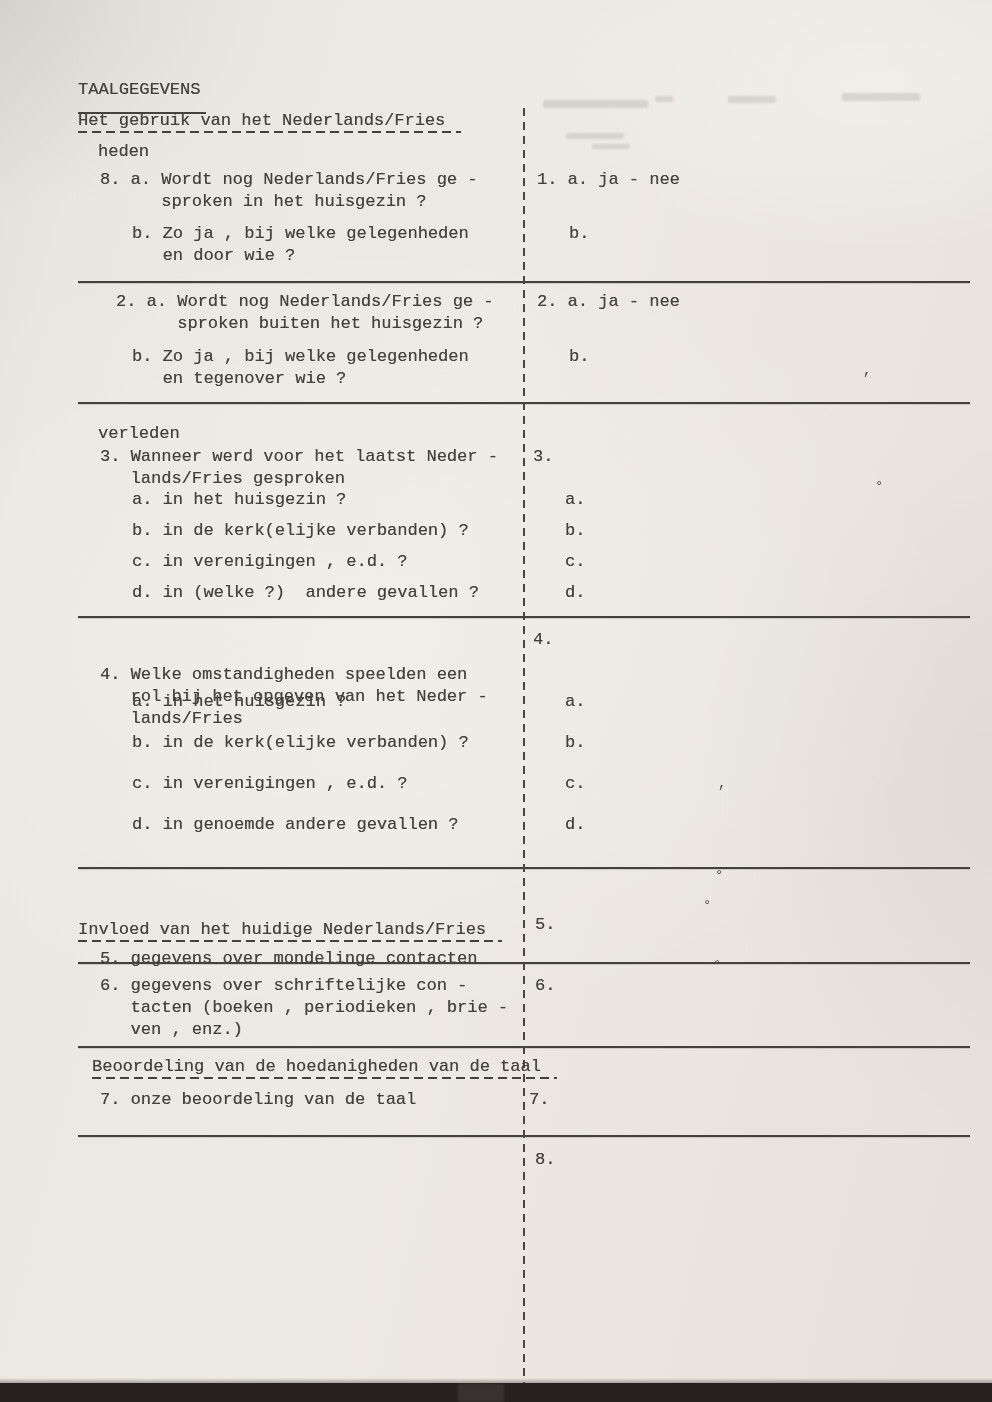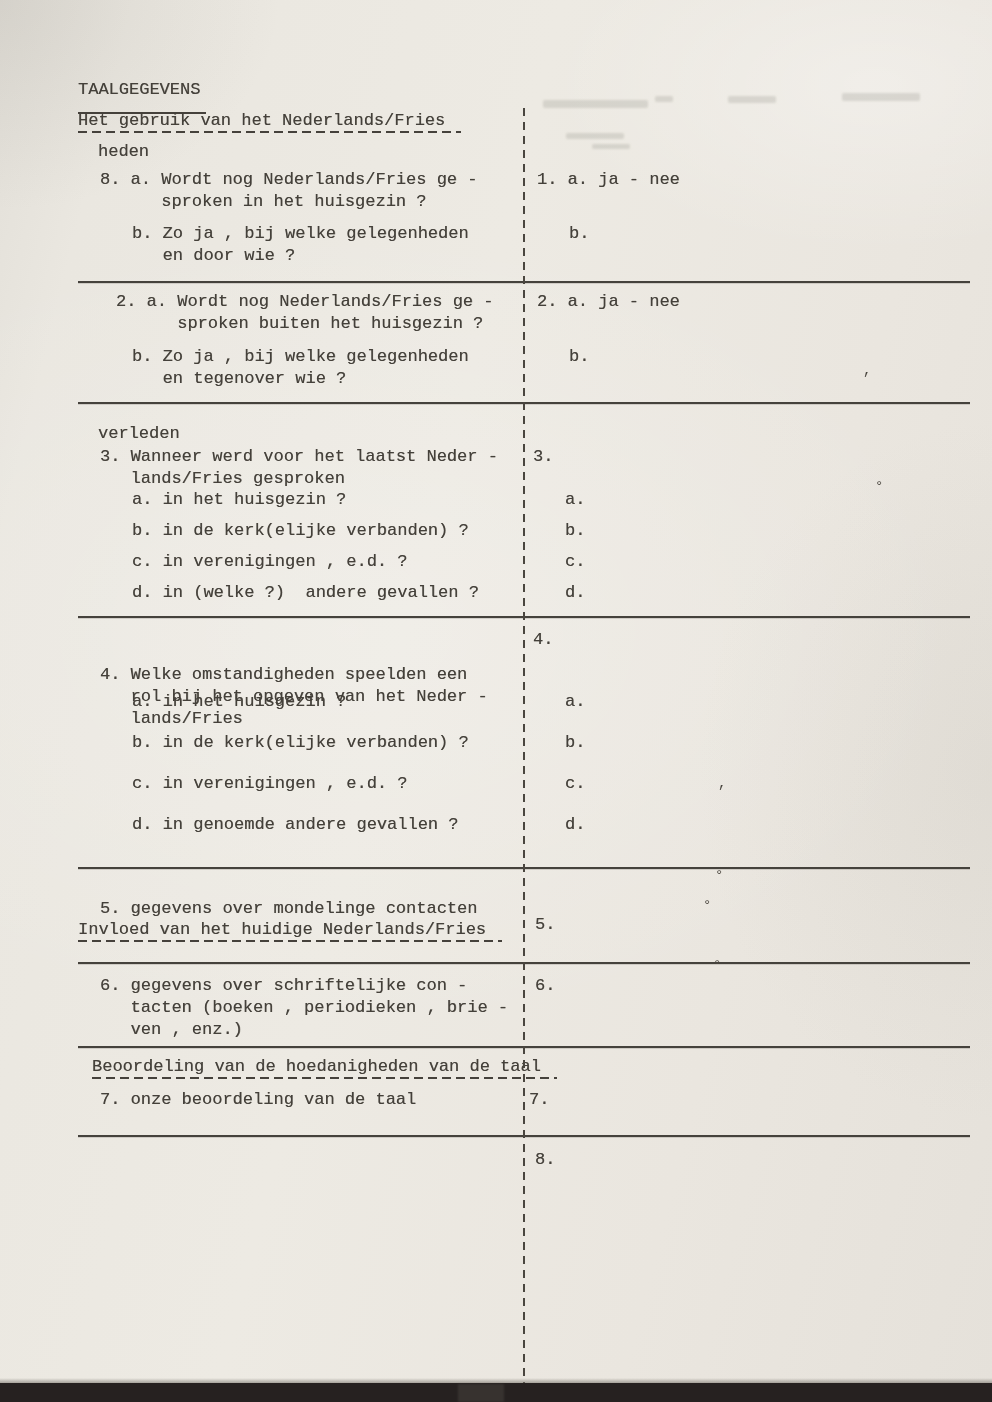--- a/index.html
+++ b/index.html
@@ -117,21 +117,21 @@
   <div class="ln" style="left:132px; top:814px;">d. in genoemde andere gevallen ?</div>
   <div class="ln" style="left:533px; top:629px;">4.</div>
   <div class="ln" style="left:565px; top:691px;">a.</div>
   <div class="ln" style="left:565px; top:732px;">b.</div>
   <div class="ln" style="left:565px; top:773px;">c.</div>
   <div class="ln" style="left:565px; top:814px;">d.</div>
 
   <div class="hr" style="top:867px;"></div>
 
   <div class="ln" style="left:78px; top:919px;"><span class="u-dash">Invloed van het huidige Nederlands/Fries</span></div>
-  <div class="ln" style="left:100px; top:898px;font-family:Liberation Mono, monospace;">5. gegevens over mondelinge contacten</div>
+  <div class="ln" style="left:100px; top:948px;font-family:Liberation Mono, monospace;">5. gegevens over mondelinge contacten</div>
   <div class="ln" style="left:535px; top:914px;">5.</div>
 
   <div class="hr" style="top:962px;"></div>
 
   <div class="ln" style="left:100px; top:975px;">6. gegevens over schriftelijke con -
    tacten (boeken , periodieken , brie -
    ven , enz.)</div>
   <div class="ln" style="left:535px; top:975px;">6.</div>
 
   <div class="hr" style="top:1046px;"></div>

